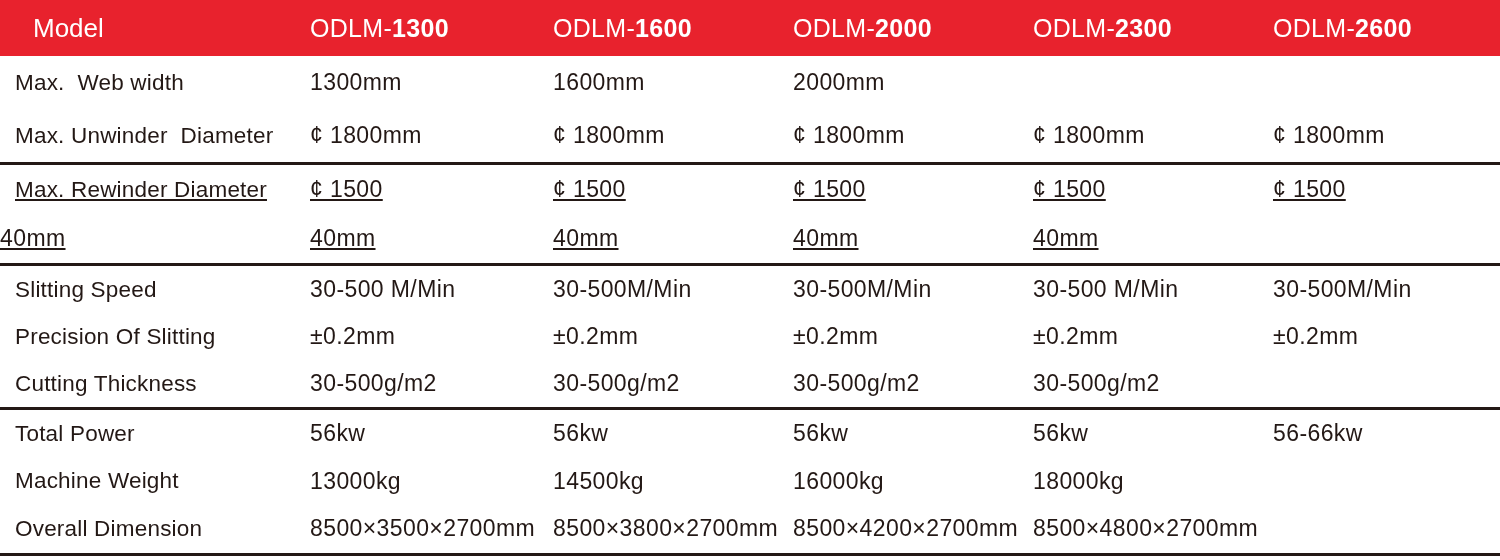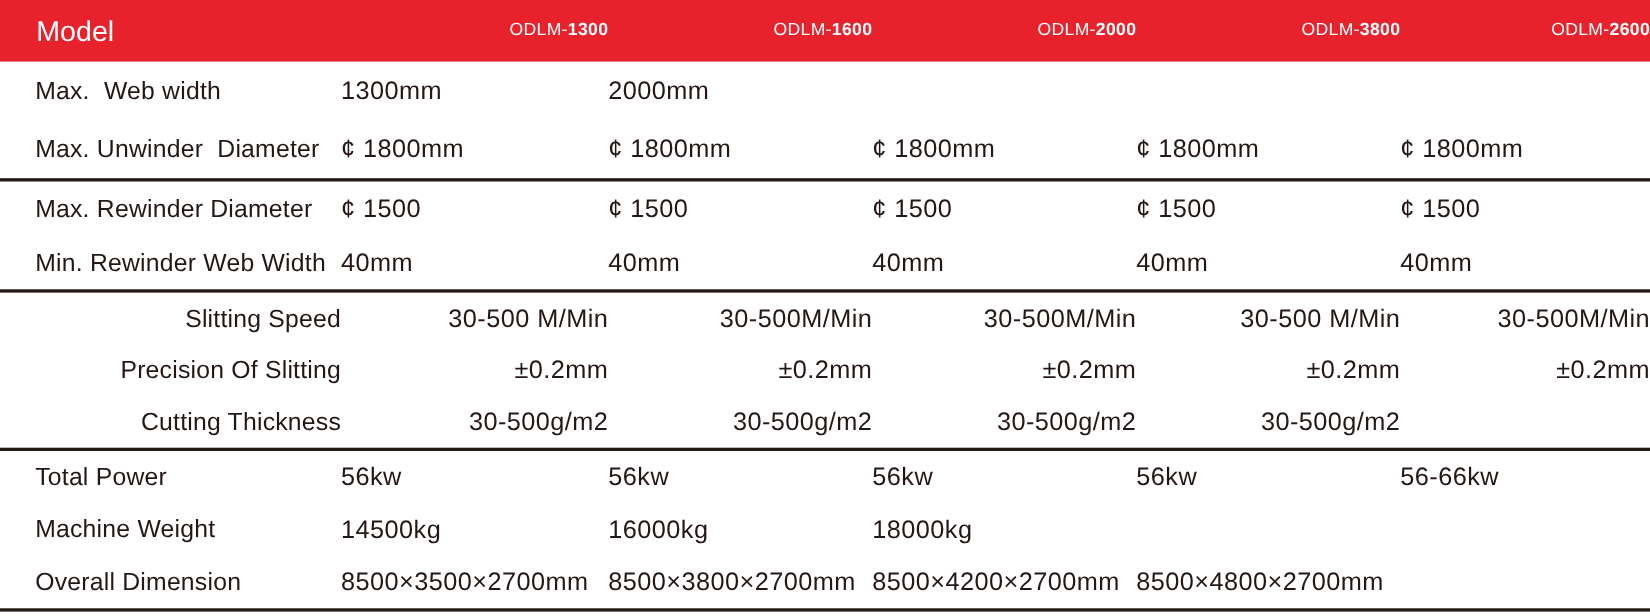--- a/index.html
+++ b/index.html
@@ -20,59 +20,60 @@
   .header-row {
     background:#e8222d;
     height:56px;
     color:#ffffff;
   }
   .header-model {
     padding-left:33px;
     font-size:26px;
     font-weight:400;
   }
-  .header-cell { font-size:16px; letter-spacing:0.3px;text-align:right; }
+  .header-cell { font-size:25px; letter-spacing:0.3px; }
   .header-cell .model-num { font-weight:700; }
   
   .section { border-bottom:3px solid #231815; }
   .sec-a .row { height:53px; }
-  .sec-b .row { height:49px; }
-  .sec-c .row { height:47px;text-align:right; }
+  .sec-b .row { height:49px;text-decoration:underline; }
+  .sec-c .row { height:47px; }
   .sec-d .row { height:47.5px; }
   
   .label-cell {
-    padding-left:32px;
+    padding-left:15px;
     font-size:22.5px;
     white-space:pre;
     letter-spacing:0.2px;
   }
   .value-cell {
     font-size:23px;
     letter-spacing:0.4px;
     white-space:pre;
   }
 </style>
 </head>
 <body>
 
 <div class="sheet">
 
   <div class="row header-row">
     <div class="header-model">Model</div>
     <div class="header-cell"><span>ODLM-</span><span class="model-num">1300</span></div>
     <div class="header-cell"><span>ODLM-</span><span class="model-num">1600</span></div>
     <div class="header-cell"><span>ODLM-</span><span class="model-num">2000</span></div>
-    <div class="header-cell"><span>ODLM-</span><span class="model-num">3800</span></div>
+    <div class="header-cell"><span>ODLM-</span><span class="model-num">2300</span></div>
     <div class="header-cell"><span>ODLM-</span><span class="model-num">2600</span></div>
   </div>
 
   <div class="section sec-a">
     <div class="row">
       <div class="label-cell">Max.  Web width</div>
       <div class="value-cell">1300mm</div>
+      <div class="value-cell">1600mm</div>
       <div class="value-cell">2000mm</div>
     </div>
     <div class="row">
       <div class="label-cell">Max. Unwinder  Diameter</div>
       <div class="value-cell">¢ 1800mm</div>
       <div class="value-cell">¢ 1800mm</div>
       <div class="value-cell">¢ 1800mm</div>
       <div class="value-cell">¢ 1800mm</div>
       <div class="value-cell">¢ 1800mm</div>
     </div>
@@ -81,21 +82,20 @@
   <div class="section sec-b">
     <div class="row">
       <div class="label-cell">Max. Rewinder Diameter</div>
       <div class="value-cell">¢ 1500</div>
       <div class="value-cell">¢ 1500</div>
       <div class="value-cell">¢ 1500</div>
       <div class="value-cell">¢ 1500</div>
       <div class="value-cell">¢ 1500</div>
     </div>
     <div class="row">
-      <div class="label-cell">Min. Rewinder Web Width</div>
       <div class="value-cell">40mm</div>
       <div class="value-cell">40mm</div>
       <div class="value-cell">40mm</div>
       <div class="value-cell">40mm</div>
       <div class="value-cell">40mm</div>
     </div>
   </div>
 
   <div class="section sec-c">
     <div class="row">
@@ -127,20 +127,21 @@
     <div class="row">
       <div class="label-cell">Total Power</div>
       <div class="value-cell">56kw</div>
       <div class="value-cell">56kw</div>
       <div class="value-cell">56kw</div>
       <div class="value-cell">56kw</div>
       <div class="value-cell">56-66kw</div>
     </div>
     <div class="row">
       <div class="label-cell">Machine Weight</div>
+      <div class="value-cell">13000kg</div>
       <div class="value-cell">14500kg</div>
       <div class="value-cell">16000kg</div>
       <div class="value-cell">18000kg</div>
     </div>
     <div class="row">
       <div class="label-cell">Overall Dimension</div>
       <div class="value-cell">8500×3500×2700mm</div>
       <div class="value-cell">8500×3800×2700mm</div>
       <div class="value-cell">8500×4200×2700mm</div>
       <div class="value-cell">8500×4800×2700mm</div>

